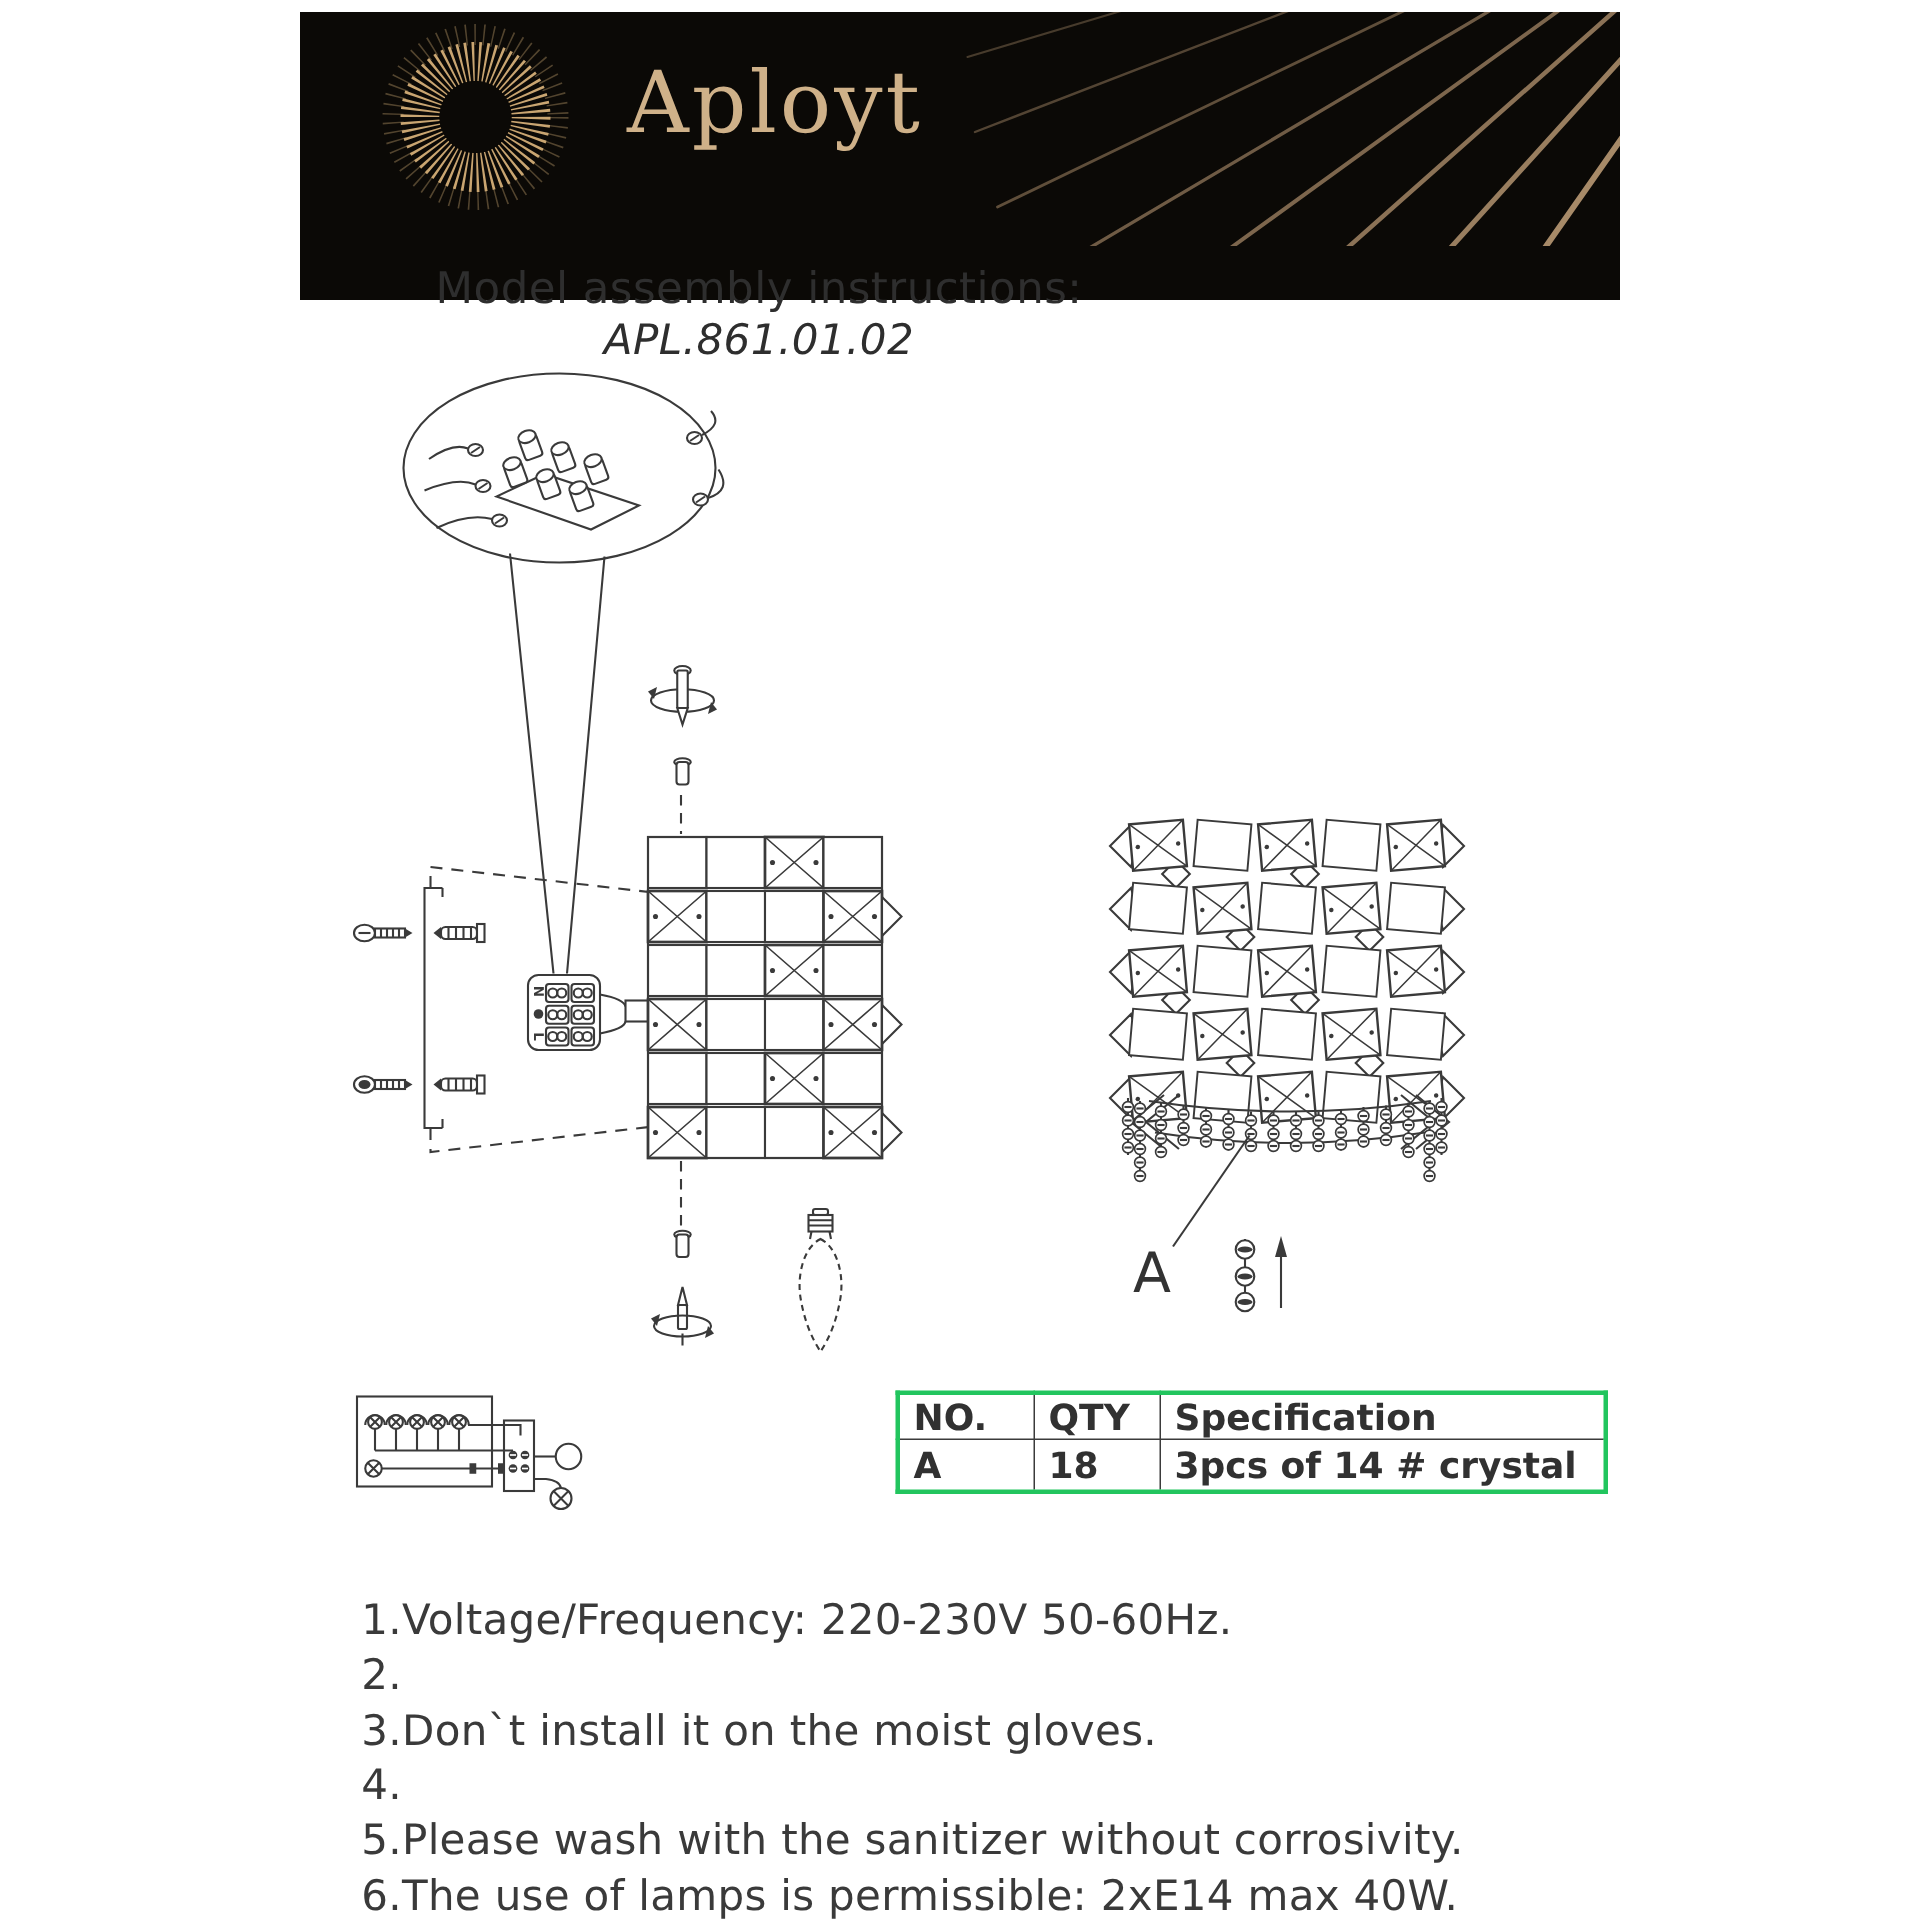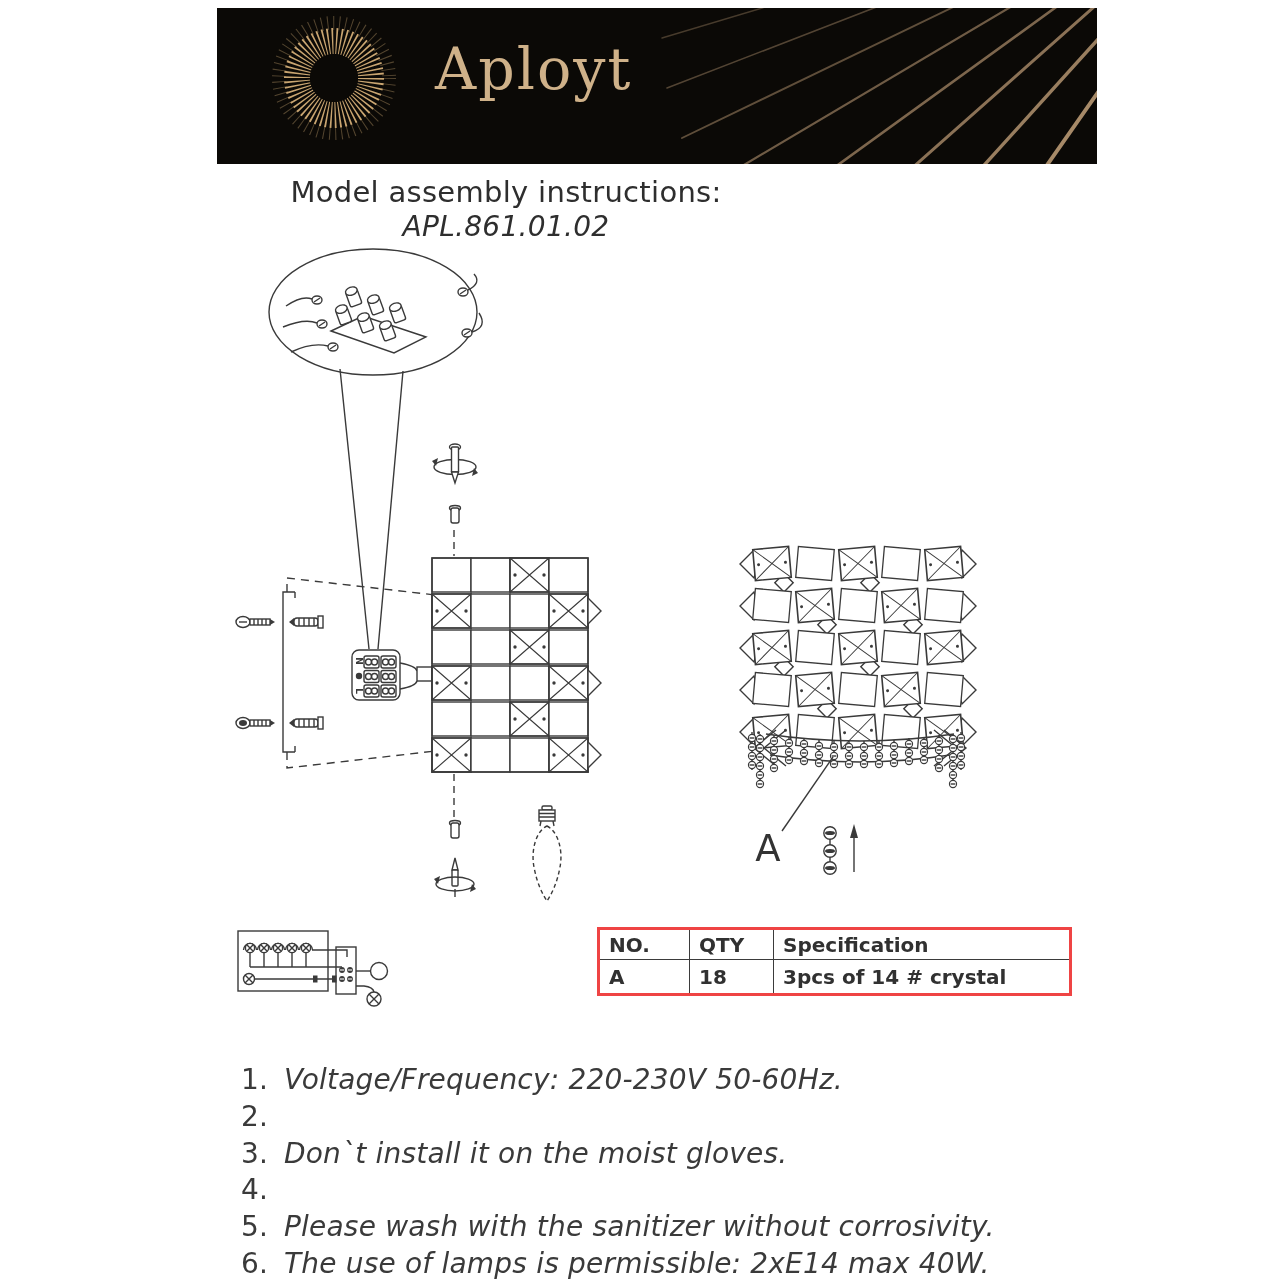--- a/index.html
+++ b/index.html
@@ -3,61 +3,61 @@
 <meta charset="utf-8">
 <style>
   html,body{margin:0;padding:0;}
   body{
     width:1280px;height:1280px;position:relative;background:#ffffff;
     font-family:"DejaVu Sans","Liberation Sans",sans-serif;
     overflow:hidden;
   }
   
   .banner{
-    position:absolute;left:200px;top:8px;width:880px;height:156px;
-    background:#0b0906;overflow:hidden;margin-left:17px;
+    position:absolute;left:200px;top:8px;width:880px;height:192px;
+    background:#0b0906;overflow:hidden;
   }
   .banner svg{position:absolute;left:0;top:0;}
   .brand{
     position:absolute;left:218px;top:28px;
     font-family:"DejaVu Serif","Liberation Serif",serif;
     font-size:57px;font-weight:400;color:#cfb189;letter-spacing:2px;
   }
   
   .title-block{
     position:absolute;left:0;top:174px;width:1012px;text-align:center;
     color:#2e2e2e;font-weight:500;letter-spacing:.3px;
   }
   .title-line1{font-size:29px;line-height:36px;}
   .title-line2{font-size:28px;line-height:34px;font-style:italic;}
   
   .diagram-svg{position:absolute;left:0;top:0;width:1280px;height:1280px;}
   
   .parts-table{
     position:absolute;left:597px;top:927px;border-collapse:collapse;
-    font-size:20px;font-weight:600;color:#313131;
-    border:3px solid #ef4444;
+    font-size:24px;font-weight:600;color:#313131;
+    border:3px solid #22c55e;
   }
   .parts-table td,.parts-table th{
     border:1.8px solid #3b3b3b;text-align:left;padding:0 0 0 9px;
     font-weight:600;white-space:nowrap;
   }
   .parts-table th{height:29px;}
   .parts-table td{height:33px;}
   .col-no{width:80px;}
   .col-qty{width:74px;}
   .col-spec{width:286px;}
   
   .instructions{
     position:absolute;left:224px;top:1062px;width:880px;
     color:#3a3a3a;font-size:28px;font-weight:500;letter-spacing:.2px;
   }
   .instr-row{display:flex;line-height:36.8px;}
   .instr-num{width:44px;text-align:right;flex:none;}
-  .instr-text{margin-left:16px;font-style:italic;}
+  .instr-text{margin-left:0;}
   
   .ln{stroke:#3a3a3a;fill:none;stroke-width:1.4;}
   .lnf{stroke:#3a3a3a;fill:#ffffff;stroke-width:1.4;}
   .fill{fill:#3a3a3a;stroke:none;}
 </style>
 </head>
 <body>
 
 <div class="banner">
   <svg width="880" height="156" viewBox="0 0 880 156">

